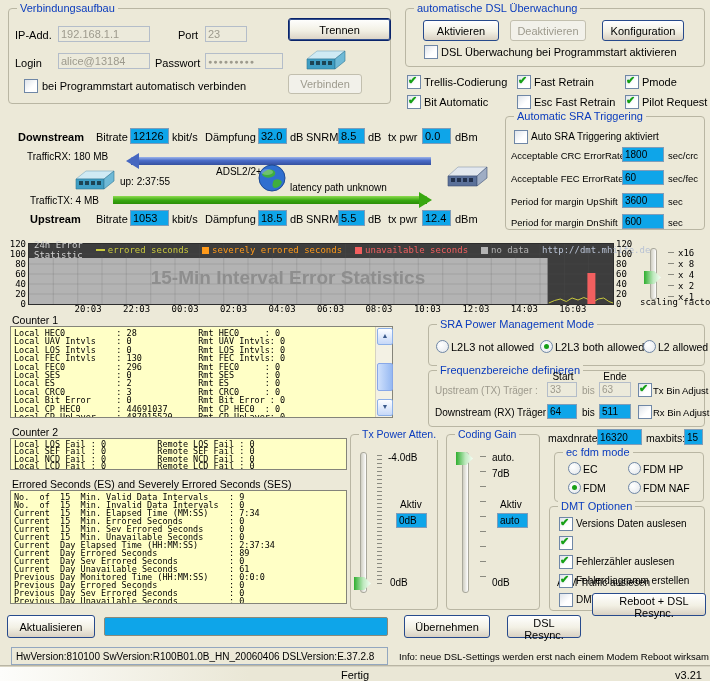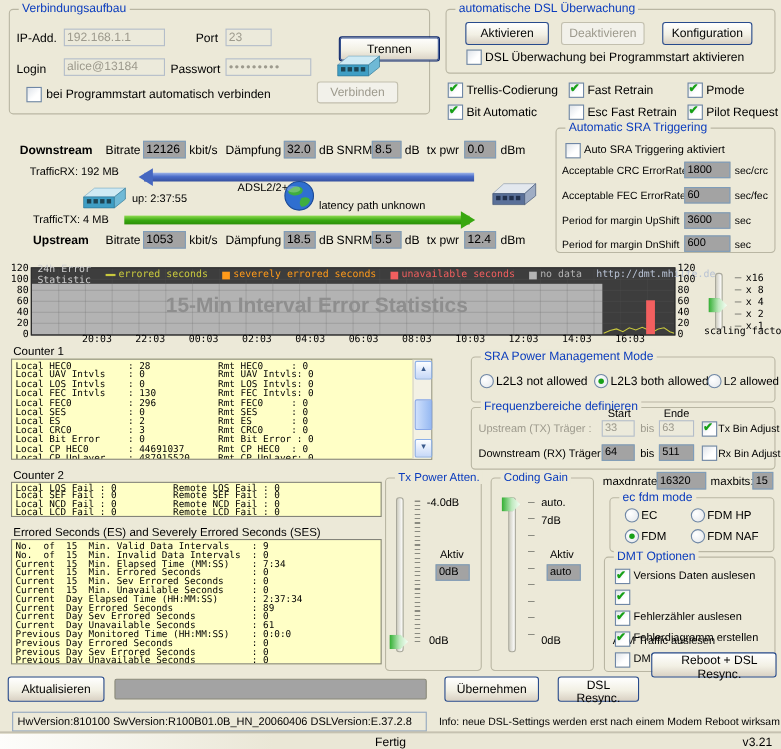--- a/index.html
+++ b/index.html
@@ -3,21 +3,21 @@
 <meta charset="utf-8">
 <style>
   html,body{margin:0;padding:0;}
   body{width:710px;height:681px;background:#ece9d8;font-family:"Liberation Sans",sans-serif;}
   #app{position:relative;width:710px;height:681px;overflow:hidden;background:#ece9d8;font-size:11px;color:#000;}
   .grp{position:absolute;border:1px solid #b9b6a3;border-radius:4px;}
   .grp-title{position:absolute;top:-7px;left:8px;background:#ece9d8;padding:0 3px;color:#0b3cbd;font-size:11px;white-space:nowrap;}
   .lbl{position:absolute;white-space:nowrap;}
   .s10{font-size:10px;} .s95{font-size:9.5px;} .s105{font-size:10.5px;}
   .dis-t{color:#9d9a8d;}
-  .fld{position:absolute;height:16px;border:1px solid #7f9db9;background:#a3a3a3;font:11px "Liberation Sans",sans-serif;padding:0 2px;box-sizing:border-box;color:#000;}
+  .fld{position:absolute;height:16px;border:1px solid #7f9db9;background:#0ea5e9;font:11px "Liberation Sans",sans-serif;padding:0 2px;box-sizing:border-box;color:#000;}
   .fld.dis{background:#eceadb;color:#9d9a8d;border-color:#b4bdc9;}
   .btn{position:absolute;border:1px solid #274a8c;border-radius:3px;background:linear-gradient(to bottom,#ffffff,#f2f0e4 55%,#d9d1c3);font:11px "Liberation Sans",sans-serif;color:#000;box-sizing:border-box;cursor:default;}
   .btn.default{border-color:#0a246a;box-shadow:0 0 0 1px #33508f inset;}
   .btn.dis{color:#9d9a8d;background:#f2f1ea;border-color:#c2bfae;box-shadow:none;}
   .cbx{position:absolute;width:12px;height:12px;border:1px solid #6f87a6;background:linear-gradient(135deg,#dfe4ea,#ffffff 60%);}
   .cbx.on::after{content:"✔";position:absolute;left:0px;top:-2px;font-size:11px;font-weight:bold;color:#17a017;}
   .rad{position:absolute;width:11px;height:11px;border:1px solid #6f87a6;border-radius:50%;background:radial-gradient(circle at 35% 35%,#ffffff,#e2e6ea);}
   .rad.on::after{content:"";position:absolute;left:3px;top:3px;width:5px;height:5px;border-radius:50%;background:#17a017;}
   .ta{position:absolute;background:#ffffc6;border:1px solid #84847a;font:8.5px/8.4px "DejaVu Sans Mono",monospace;white-space:pre;overflow:hidden;margin:0;padding:2px 0 0 3px;box-sizing:border-box;color:#000;}
   
@@ -51,21 +51,21 @@
 
 <div id="app">
 
   <div class="grp" style="left:8px;top:8px;width:381px;height:94px;">
     <span class="grp-title">Verbindungsaufbau</span>
   </div>
   <span class="lbl" style="left:15px;top:29px;">IP-Add.</span>
   <input class="fld dis" style="left: 58px; top: 26px; width: 92px;" value="192.168.1.1">
   <span class="lbl" style="left:178px;top:29px;">Port</span>
   <input class="fld dis" style="left: 205px; top: 26px; width: 42px;" value="23">
-  <button class="btn default" style="left:288px;top:33px;width:92px;height:23px;margin-left:20px;">Trennen</button>
+  <button class="btn default" style="left:288px;top:18px;width:103px;height:23px;">Trennen</button>
   <span class="lbl" style="left:15px;top:57px;">Login</span>
   <input class="fld dis" style="left: 58px; top: 53px; width: 92px;" value="alice@13184">
   <span class="lbl" style="left:155px;top:57px;">Passwort</span>
   <input class="fld dis" style="left: 205px; top: 53px; width: 78px; font-size: 7px; letter-spacing: 1px;" value="●●●●●●●●●">
   <svg style="position:absolute;left:303px;top:48px;" width="46" height="25" viewBox="0 0 46 25">
     <polygon points="14,3 42,3 32,11 4,11" fill="#cfeaf4" stroke="#7aa9c0" stroke-width="0.6"></polygon>
     <polygon points="4,11 32,11 32,21 4,21" fill="#3f9ec4" stroke="#2c7694" stroke-width="0.6"></polygon>
     <polygon points="32,11 42,3 42,13 32,21" fill="#6fb9d6" stroke="#2c7694" stroke-width="0.6"></polygon>
     <rect x="7" y="13" width="4" height="4" fill="#1c4454"></rect>
       <rect x="13" y="13" width="4" height="4" fill="#1c4454"></rect>
@@ -105,21 +105,21 @@
   <span class="lbl" style="left:205px;top:131px;">Dämpfung</span>
   <input class="fld" style="left: 258px; top: 128px; width: 29px;" value="32.0">
   <span class="lbl" style="left:290px;top:131px;">dB</span>
   <span class="lbl" style="left:306px;top:131px;">SNRM</span>
   <input class="fld" style="left: 338px; top: 128px; width: 27px;" value="8.5">
   <span class="lbl" style="left:368px;top:131px;">dB</span>
   <span class="lbl" style="left:388px;top:131px;">tx pwr</span>
   <input class="fld" style="left: 422px; top: 128px; width: 29px;" value="0.0">
   <span class="lbl" style="left:455px;top:131px;">dBm</span>
 
-  <span class="lbl s10" style="left:27px;top:151px;">TrafficRX: 192 MB</span>
+  <span class="lbl s10" style="left:27px;top:151px;">TrafficRX: 180 MB</span>
   <div class="arrow-blue" style="left:131px;top:157px;width:300px;"></div>
   <svg style="position:absolute;left:72px;top:168px;" width="46" height="25" viewBox="0 0 46 25">
     <polygon points="14,3 42,3 32,11 4,11" fill="#cfeaf4" stroke="#7aa9c0" stroke-width="0.6"></polygon>
     <polygon points="4,11 32,11 32,21 4,21" fill="#3f9ec4" stroke="#2c7694" stroke-width="0.6"></polygon>
     <polygon points="32,11 42,3 42,13 32,21" fill="#6fb9d6" stroke="#2c7694" stroke-width="0.6"></polygon>
     <rect x="7" y="13" width="4" height="4" fill="#1c4454"></rect>
       <rect x="13" y="13" width="4" height="4" fill="#1c4454"></rect>
       <rect x="19" y="13" width="4" height="4" fill="#1c4454"></rect>
       <rect x="25" y="13" width="4" height="4" fill="#1c4454"></rect>
   </svg>

